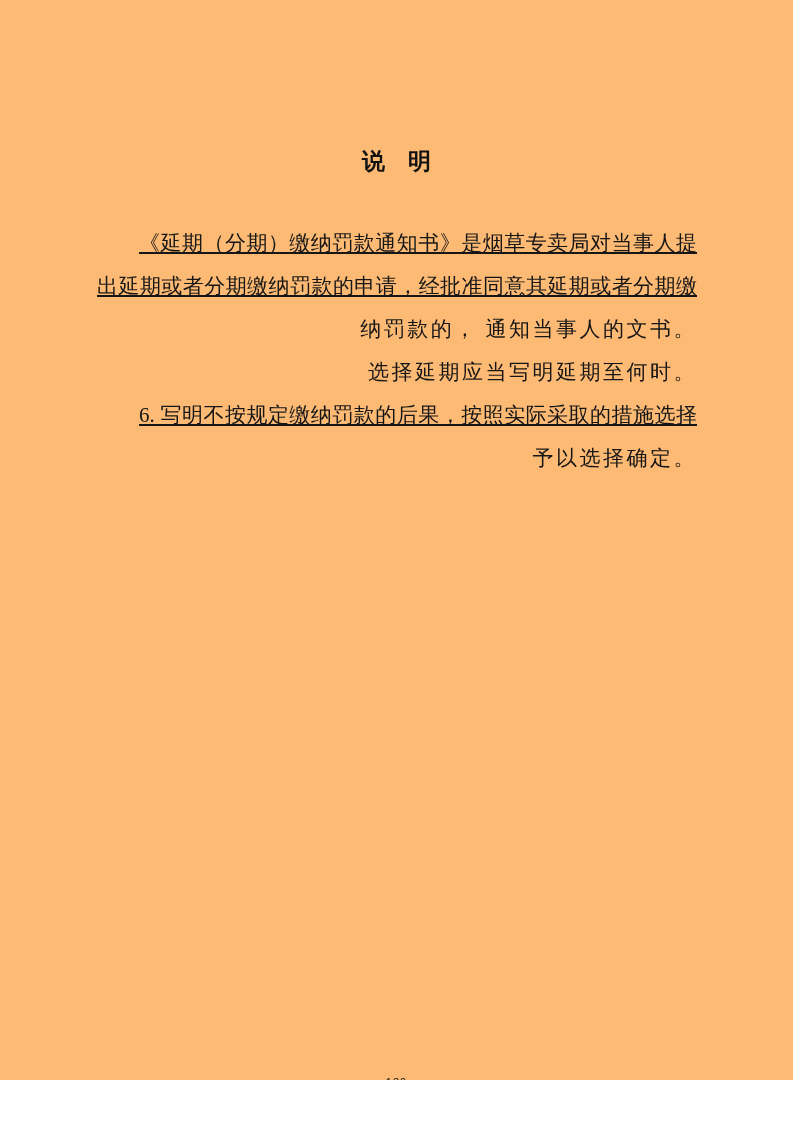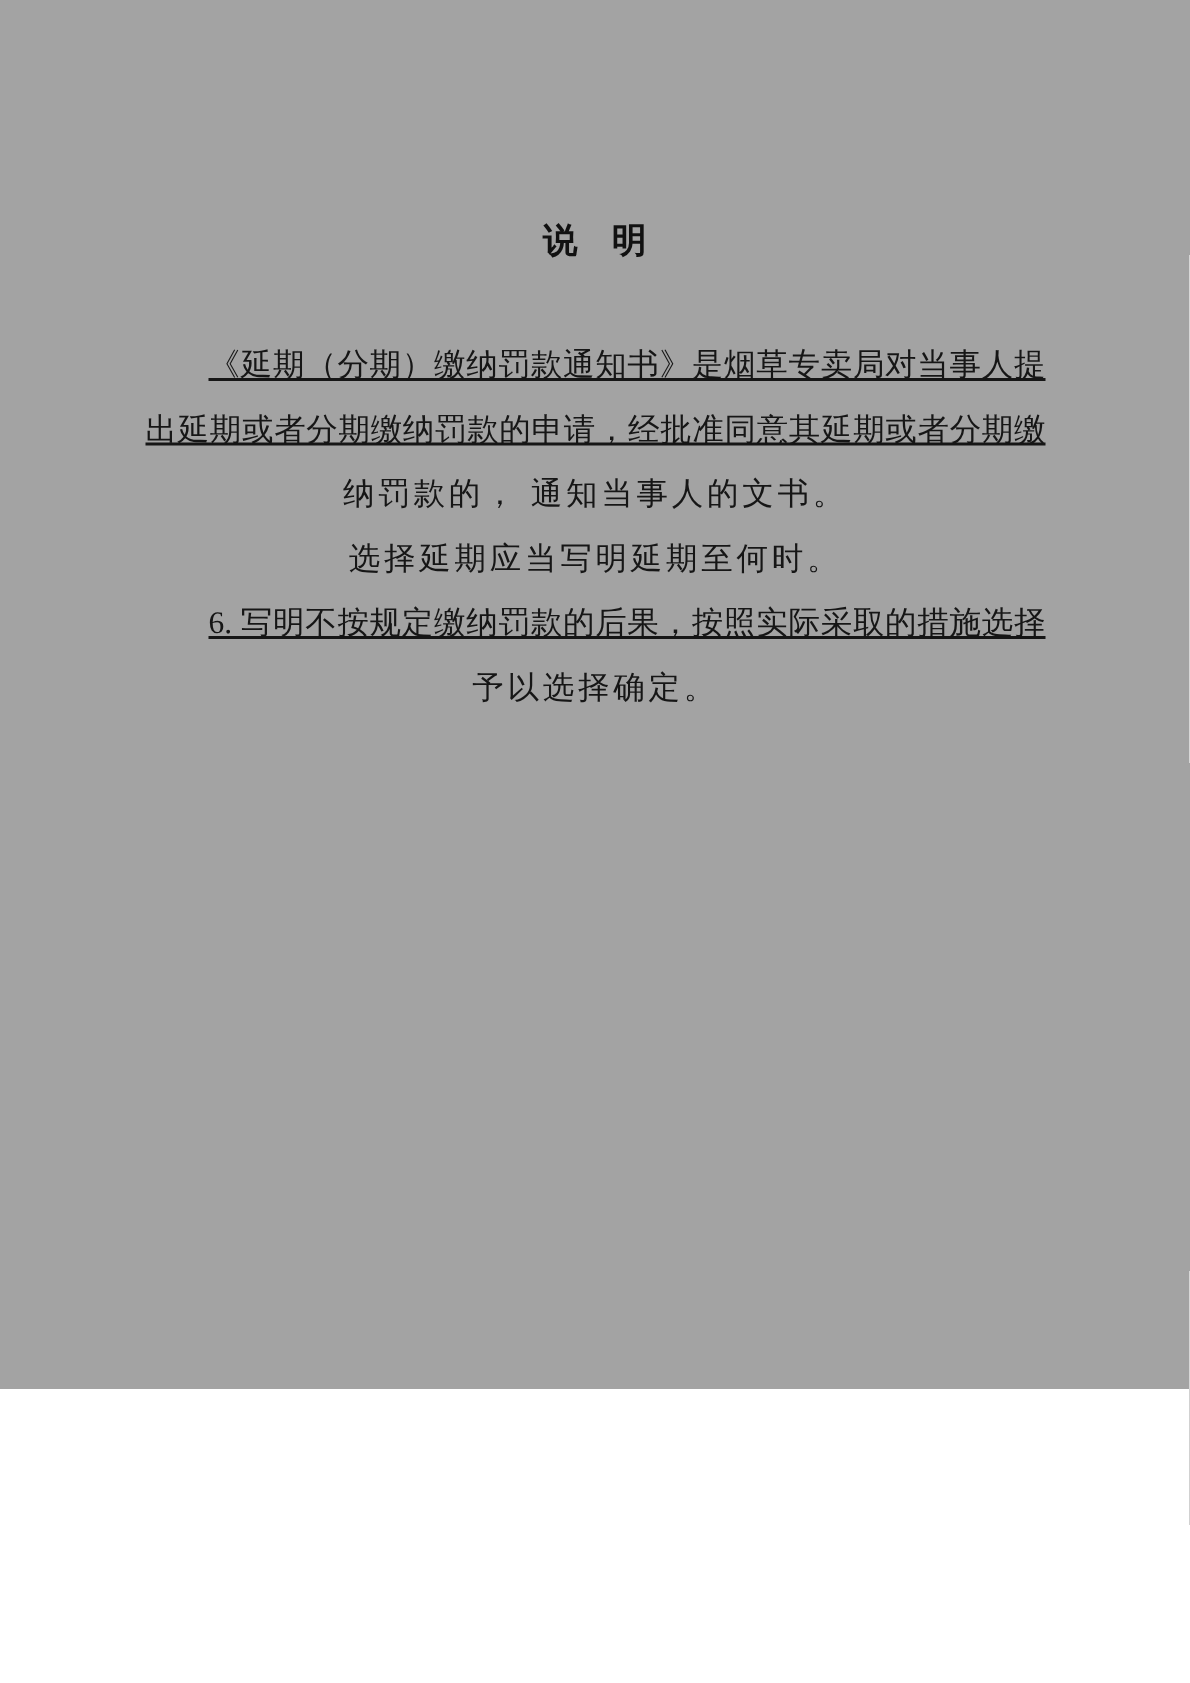--- a/index.html
+++ b/index.html
@@ -3,22 +3,22 @@
 <meta charset="utf-8">
 <style>
   html, body {
     margin: 0;
     padding: 0;
     background: #ffffff;
   }
   .page {
     position: relative;
     width: 793px;
-    height: 926px;
-    background: #a3a3a3;
+    height: 1080px;
+    background: #fdba74;
     color: #161616;
     overflow: hidden;
     font-family: "Liberation Serif", "DejaVu Serif", serif;
   }
   .doc-title {
     position: absolute;
     top: 148px;
     left: 0;
     width: 100%;
     margin: 0;
@@ -37,21 +37,21 @@
     font-size: 21px;
     line-height: 43px;
   }
   .para {
     margin: 0;
     padding: 0;
   }
   .line {
     display: block;
     letter-spacing: 2.5px;
-    text-align: center;
+    text-align: right;
   }
   .line.full {
     letter-spacing: 0;
     text-align: justify;
     text-align-last: justify;
     text-decoration: underline;
   }
   .line.indent {
     text-indent: 42px;
   }

